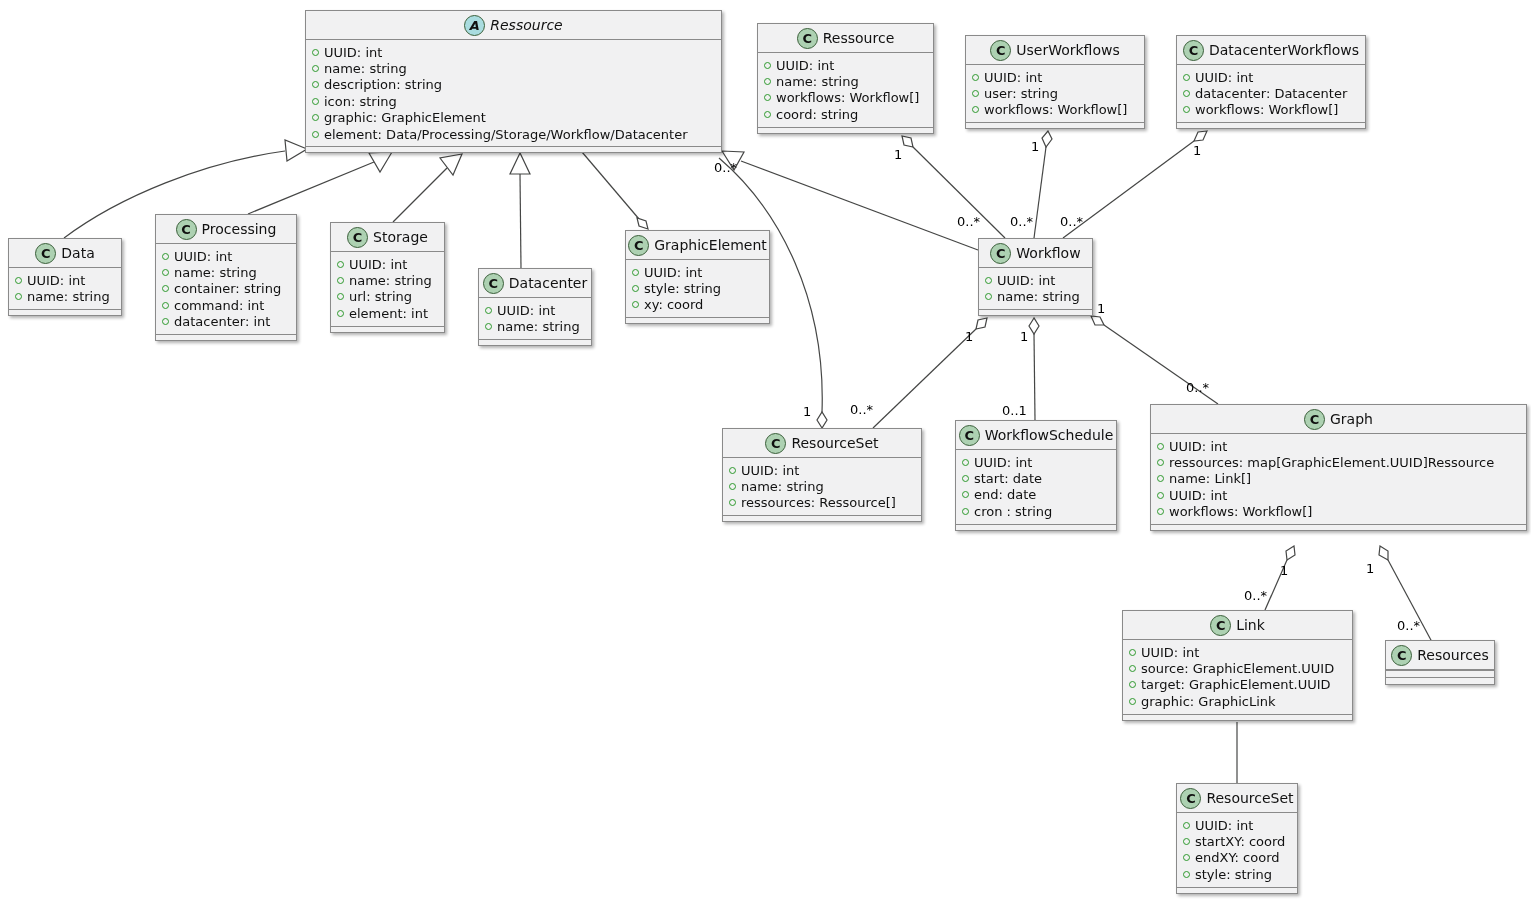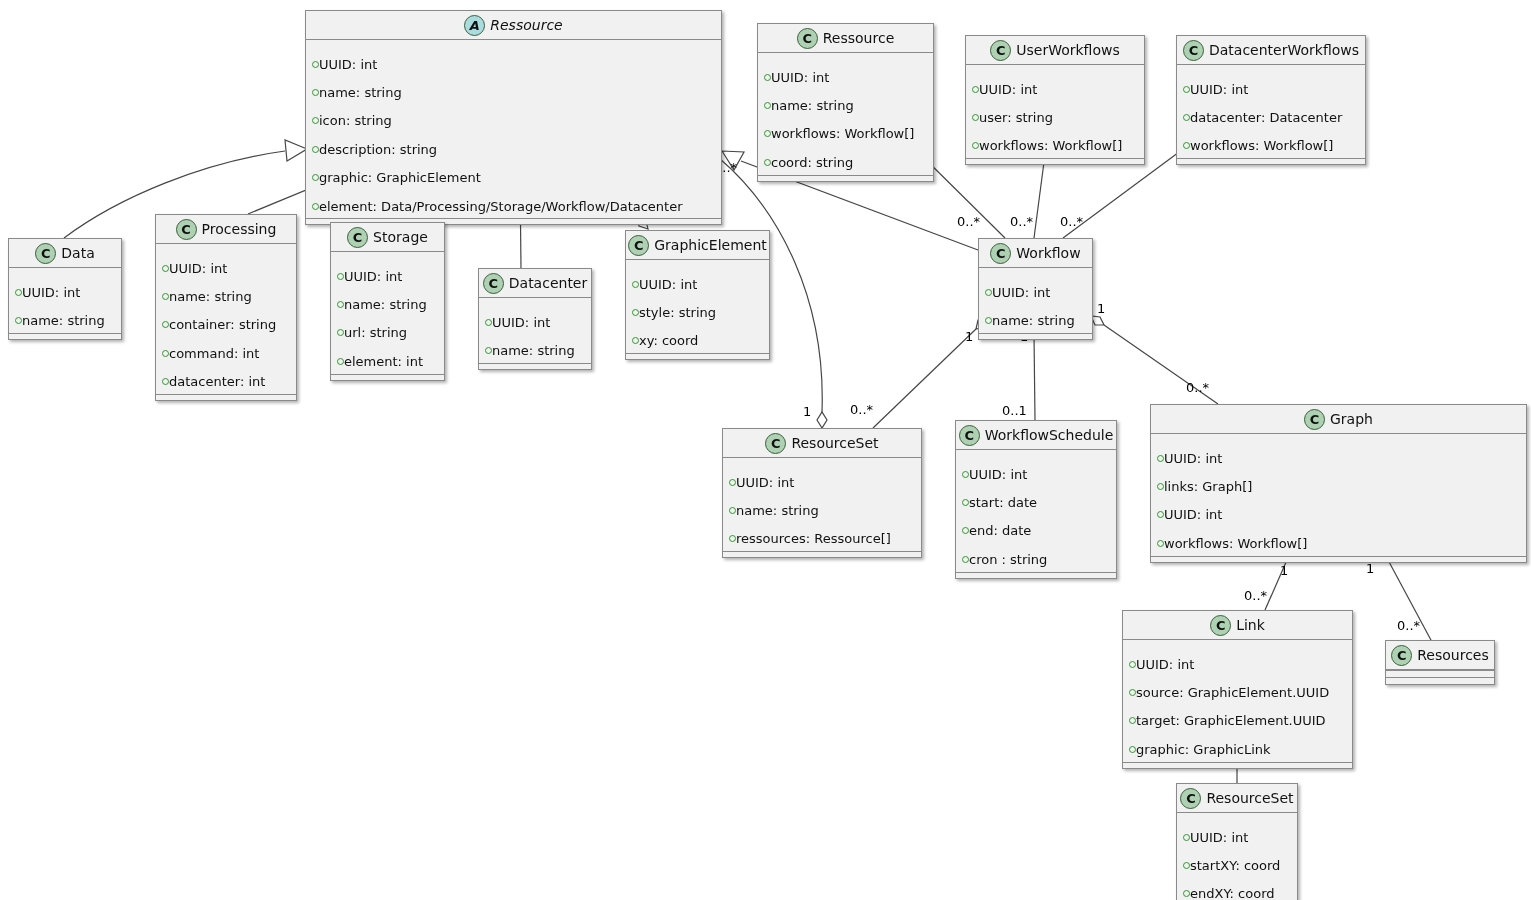--- a/index.html
+++ b/index.html
@@ -14,22 +14,22 @@
   .uml-title{height:28px;display:flex;align-items:center;justify-content:center;
              gap:5px;border-bottom:1px solid #8A8A8A;padding:0 6px;font-size:14px;
              white-space:nowrap;}
   .uml-class.abstract .uml-title .tname{font-style:italic;}
   .circ{width:21px;height:21px;border-radius:50%;background:#ADD1B2;
         border:1px solid #3A5F3A;box-sizing:border-box;flex:0 0 auto;
         display:flex;align-items:center;justify-content:center;
         font-weight:bold;font-size:13px;color:#101010;}
   .circ.abstract{background:#A9DCDF;font-style:italic;}
   .attrs{padding:4px 6px;}
-  .attr{height:16.4px;display:flex;align-items:center;
-        font-size:13px;white-space:nowrap;margin-top:12px;}
+  .attr{height:16.4px;display:flex;align-items:center;gap:5px;
+        font-size:13px;white-space:nowrap;}
   .dot{width:7px;height:7px;border-radius:50%;border:1.5px solid #2E9A2E;
        box-sizing:border-box;flex:0 0 auto;background:transparent;}
   .methods{height:5px;border-top:1px solid #8A8A8A;}
   .comp{height:6px;border-top:1px solid #8A8A8A;}
   .mult{position:absolute;font-size:13px;color:#000;white-space:nowrap;}
 </style>
 </head>
 <body>
 
 <div id="canvas">
@@ -104,28 +104,28 @@
     <div class="attr">
           <span class="dot"></span>
           <span>UUID: int</span>
         </div>
         <div class="attr">
           <span class="dot"></span>
           <span>name: string</span>
         </div>
         <div class="attr">
           <span class="dot"></span>
+          <span>description: string</span>
+        </div>
+        <div class="attr">
+          <span class="dot"></span>
           <span>icon: string</span>
         </div>
         <div class="attr">
           <span class="dot"></span>
-          <span>description: string</span>
-        </div>
-        <div class="attr">
-          <span class="dot"></span>
           <span>graphic: GraphicElement</span>
         </div>
         <div class="attr">
           <span class="dot"></span>
           <span>element: Data/Processing/Storage/Workflow/Datacenter</span>
         </div>
       </div>
     <div class="methods"></div>
   </div>
 
@@ -396,21 +396,25 @@
       <span class="tname">Graph</span>
     </div>
     <div class="attrs">
 
     <div class="attr">
           <span class="dot"></span>
           <span>UUID: int</span>
         </div>
         <div class="attr">
           <span class="dot"></span>
-          <span>links: Graph[]</span>
+          <span>ressources: map[GraphicElement.UUID]Ressource</span>
+        </div>
+        <div class="attr">
+          <span class="dot"></span>
+          <span>name: Link[]</span>
         </div>
         <div class="attr">
           <span class="dot"></span>
           <span>UUID: int</span>
         </div>
         <div class="attr">
           <span class="dot"></span>
           <span>workflows: Workflow[]</span>
         </div>
       </div>

